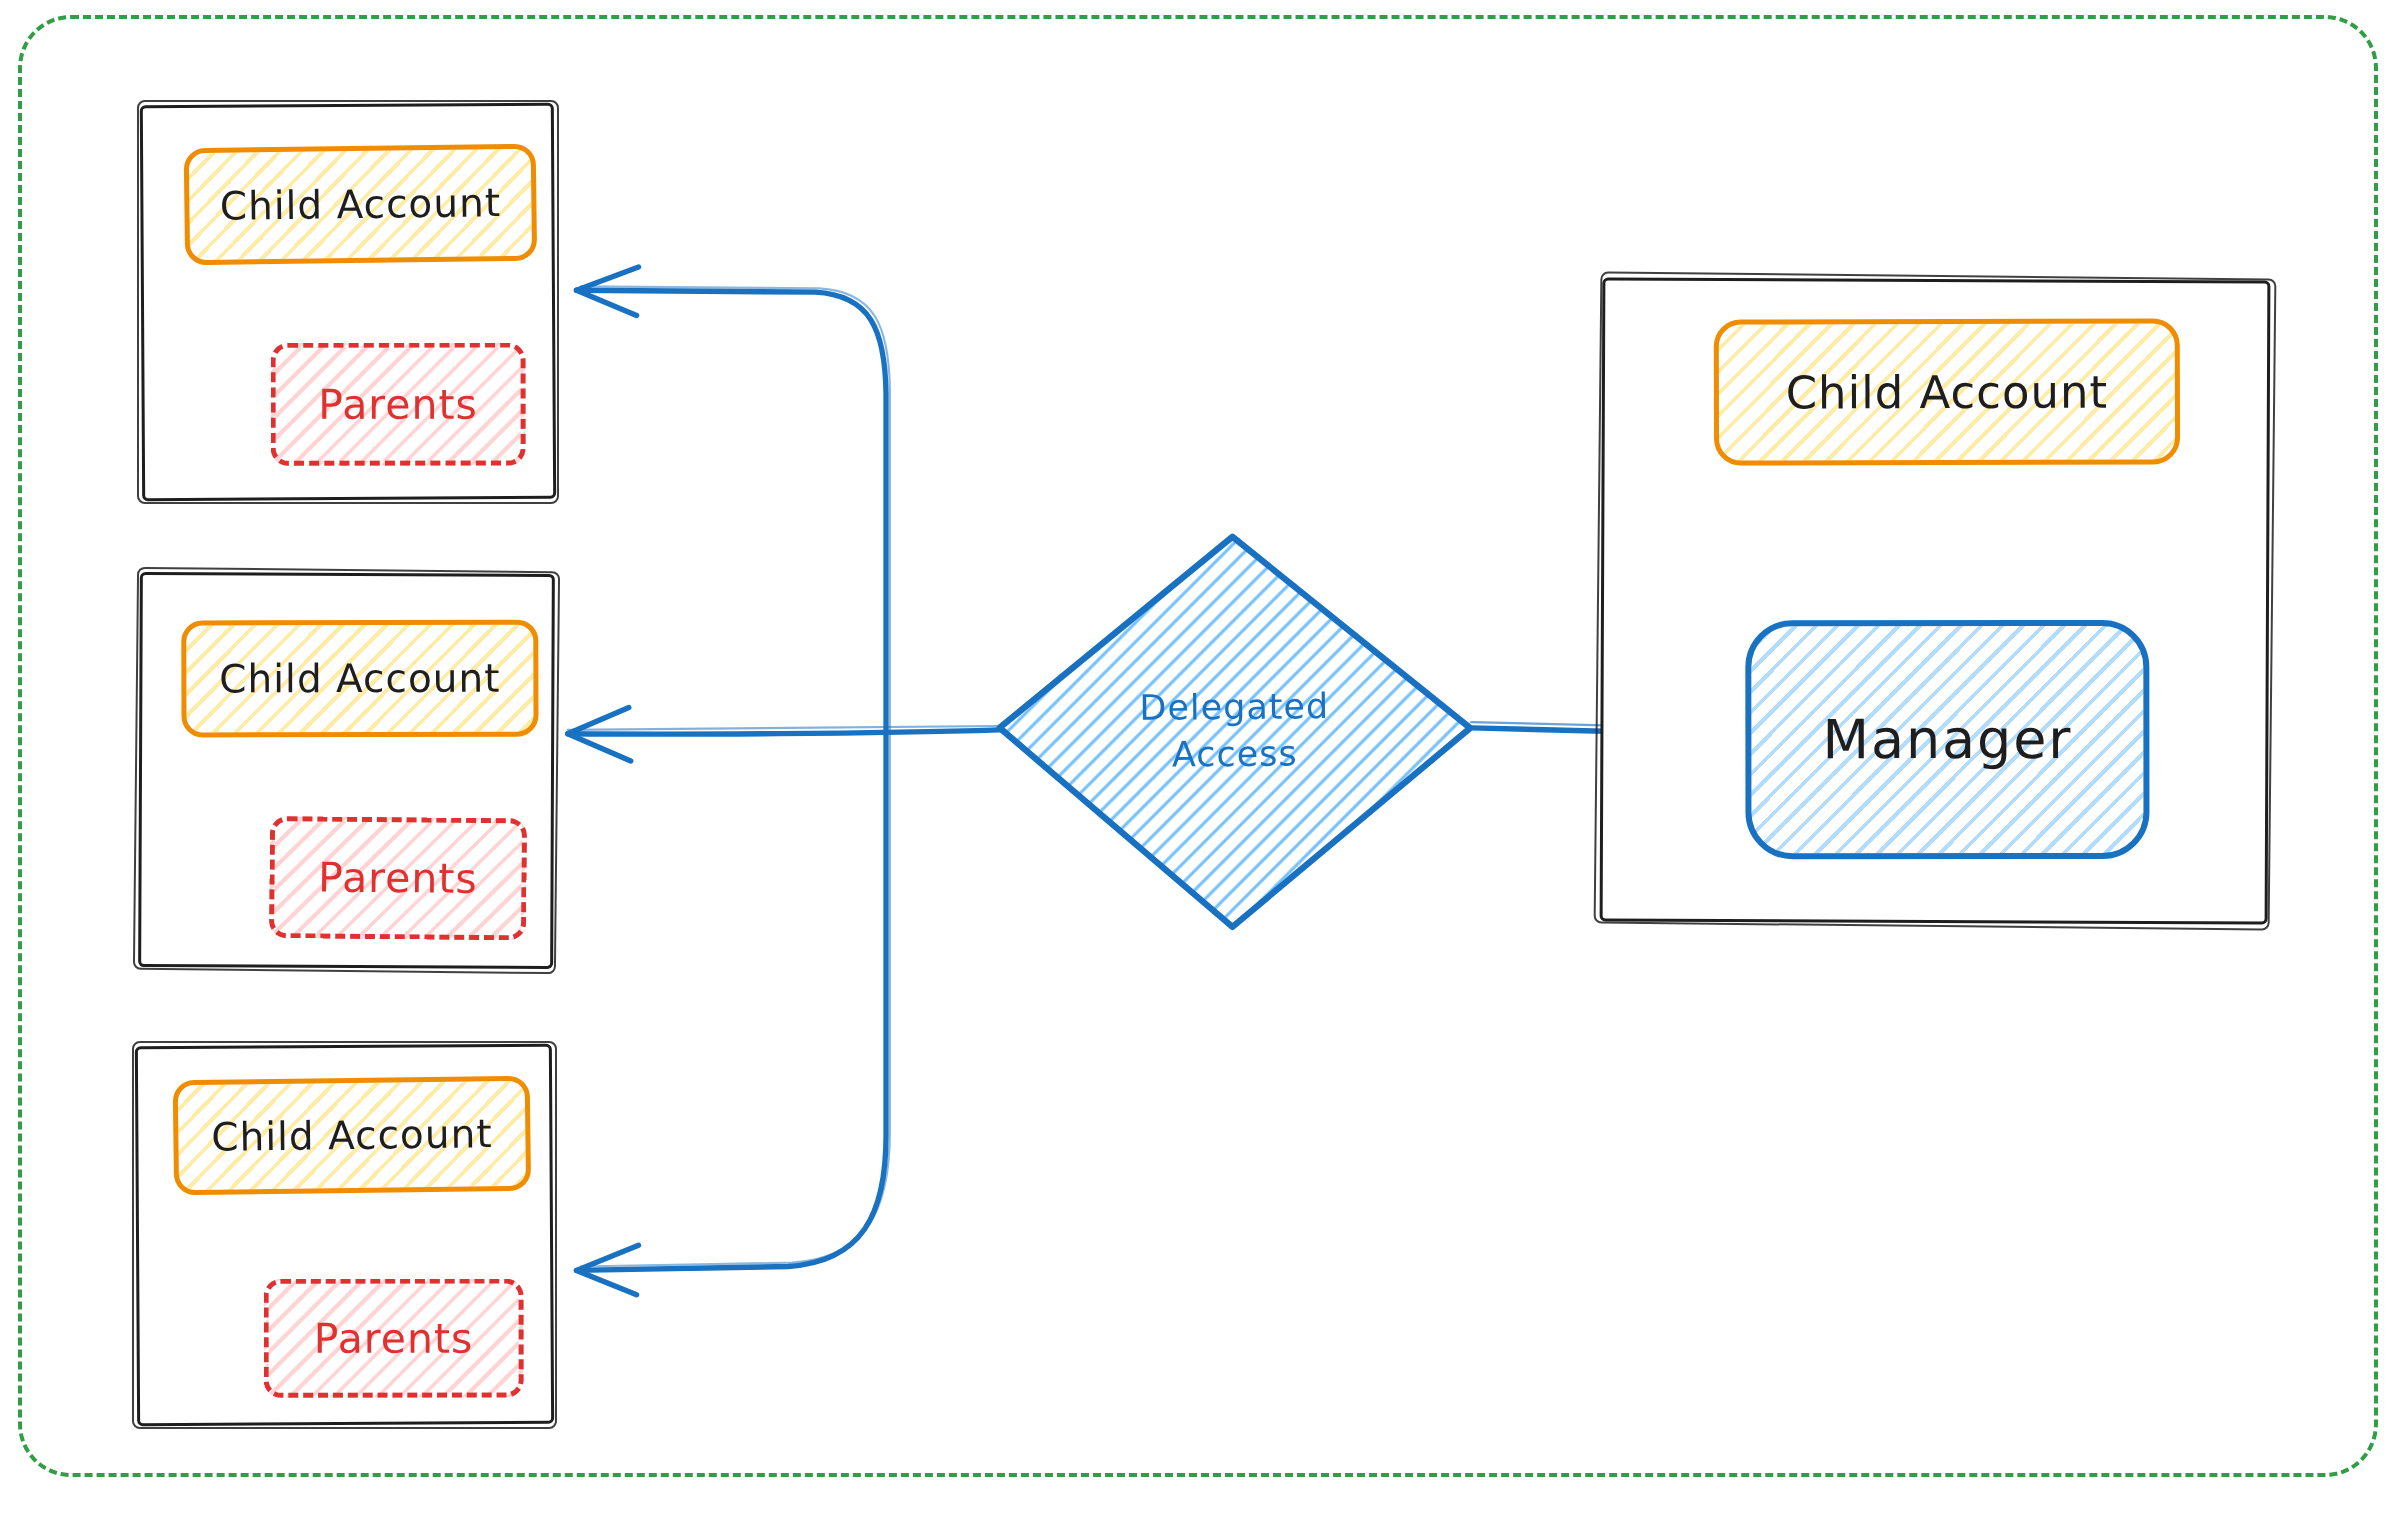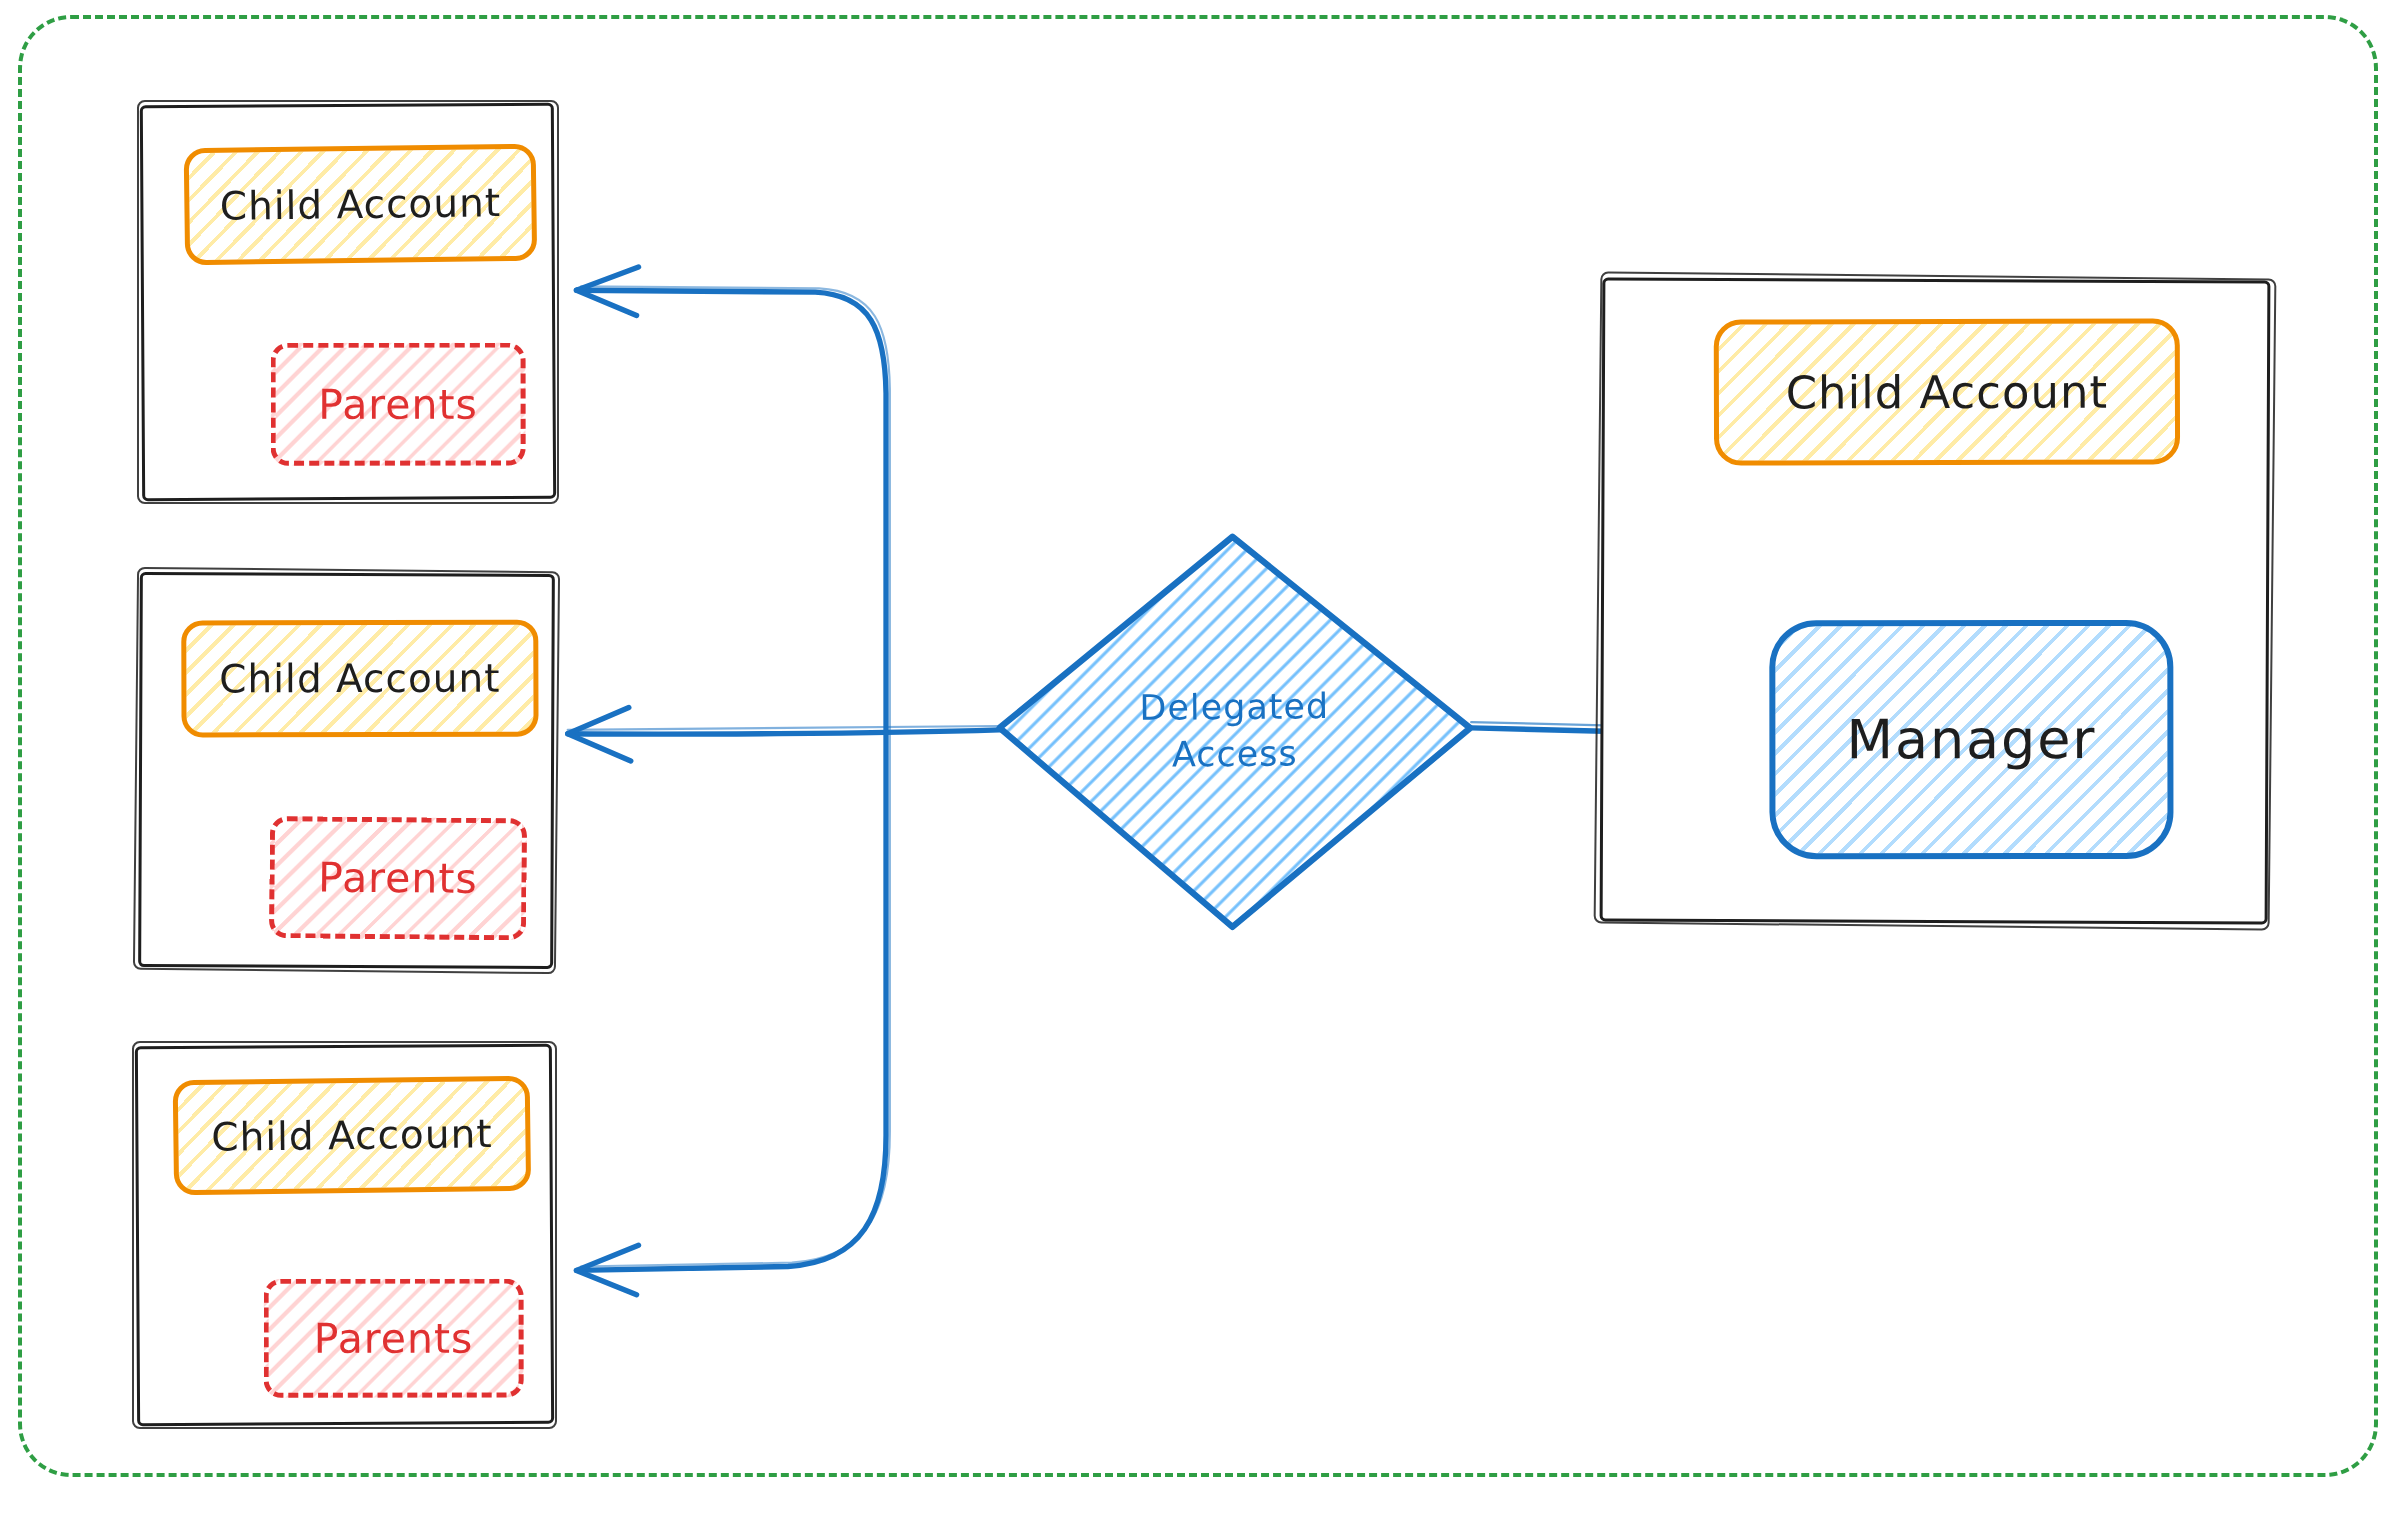--- a/index.html
+++ b/index.html
@@ -106,21 +106,21 @@
   </div>
   <div class="parents" style="left:124px;top:231px;width:250px;height:109px;">
     <span>Parents</span>
   </div>
 </div>
 
 <div class="sketchbox tilt-r" style="left:1601px;top:279px;width:662px;height:638px;">
   <div class="pill big" style="left:109px;top:37px;width:456px;height:136px;">
     <span>Child Account</span>
   </div>
-  <div class="manager" style="left:142px;top:338px;width:392px;height:227px;margin-left:24px;">
+  <div class="manager" style="left:142px;top:338px;width:392px;height:227px;">
     <span>Manager</span>
   </div>
 </div>
 
 <div class="diamond-text">
   <span>Delegated</span>
   <span>Access</span>
 </div>
 
 

